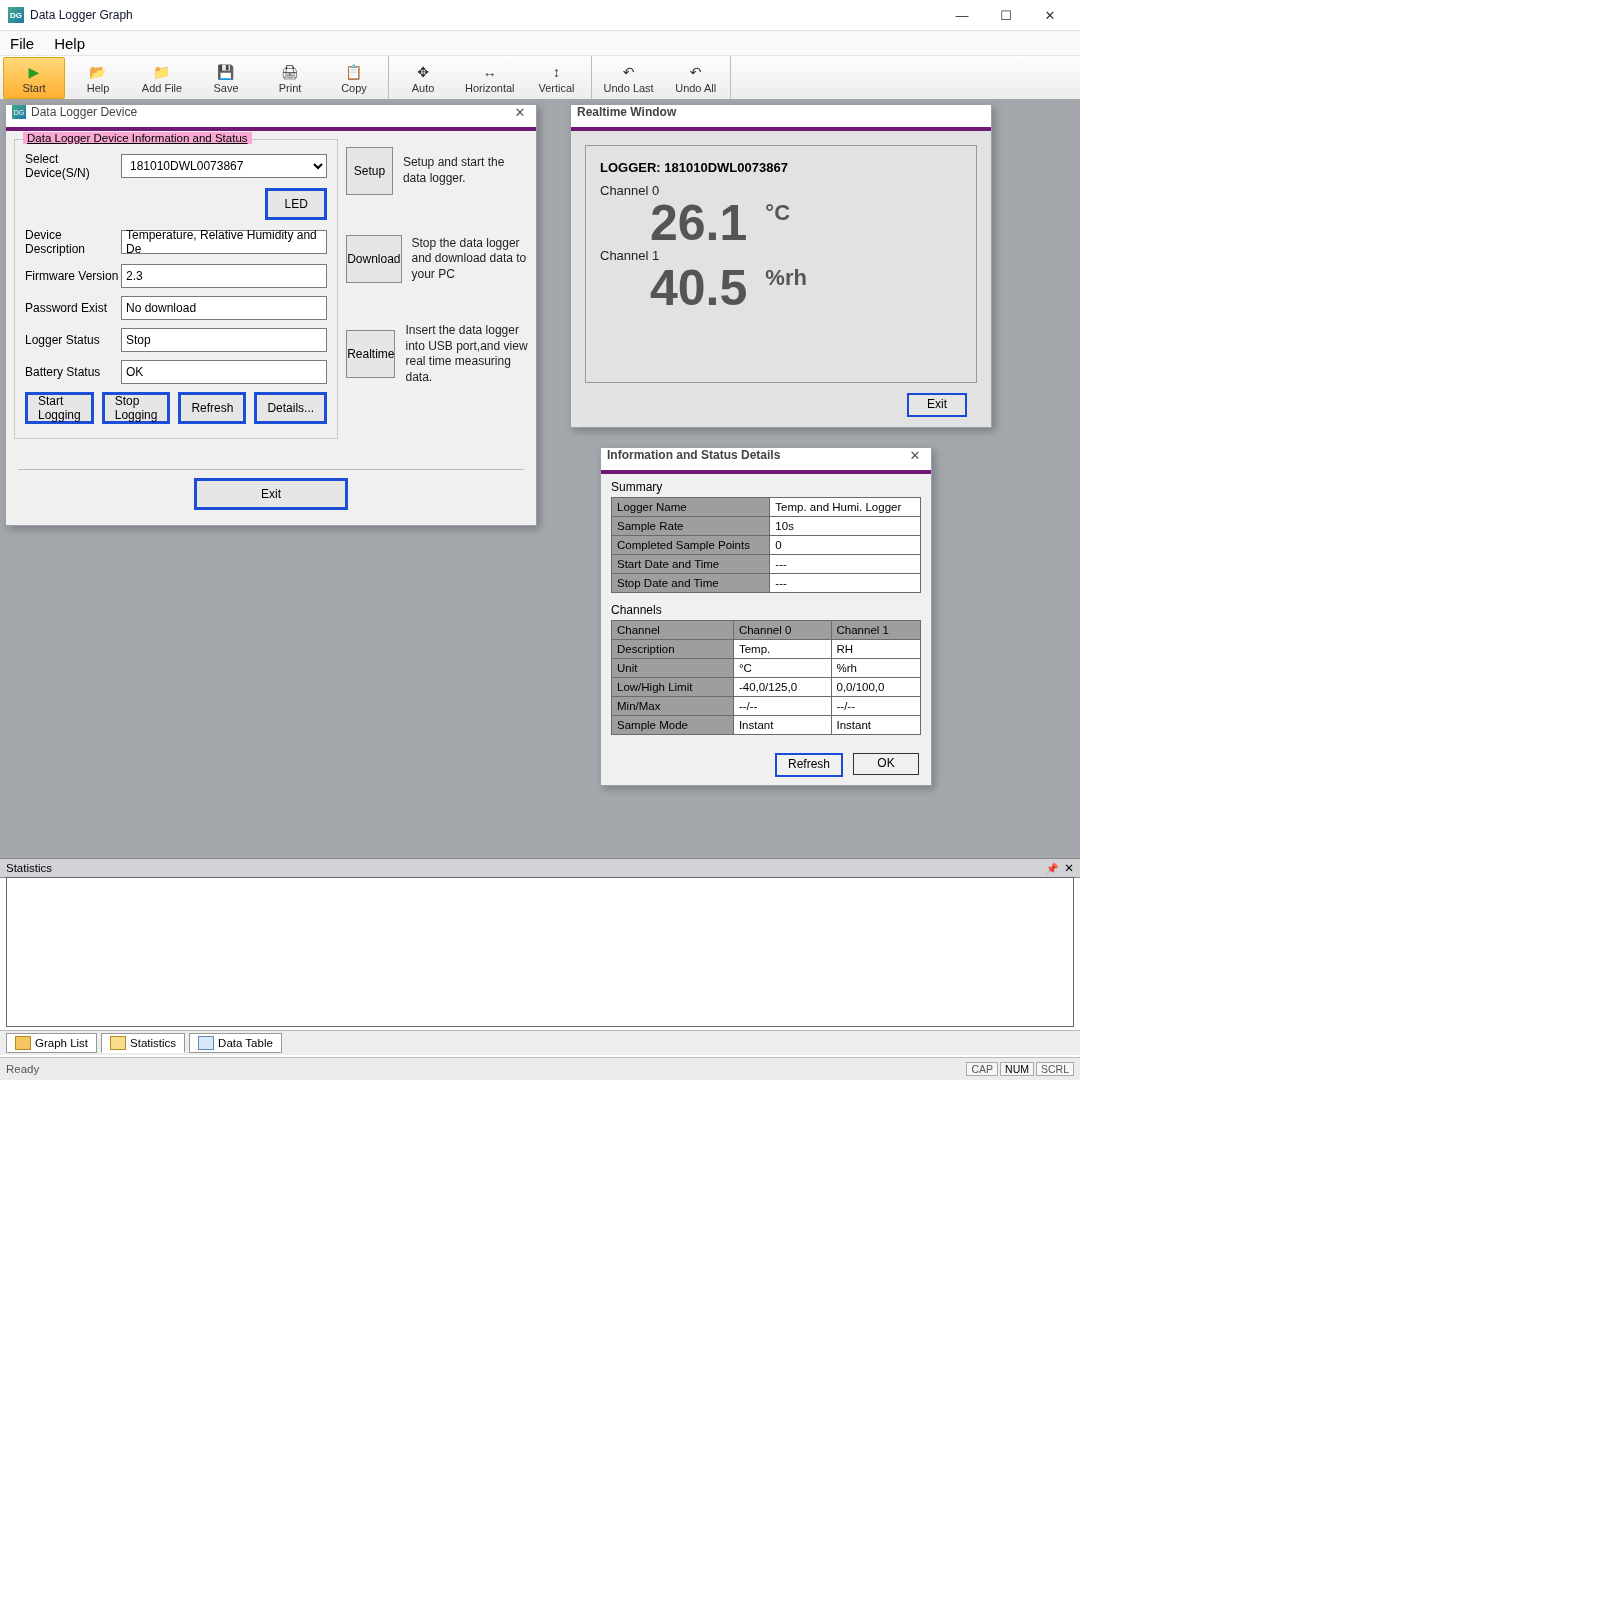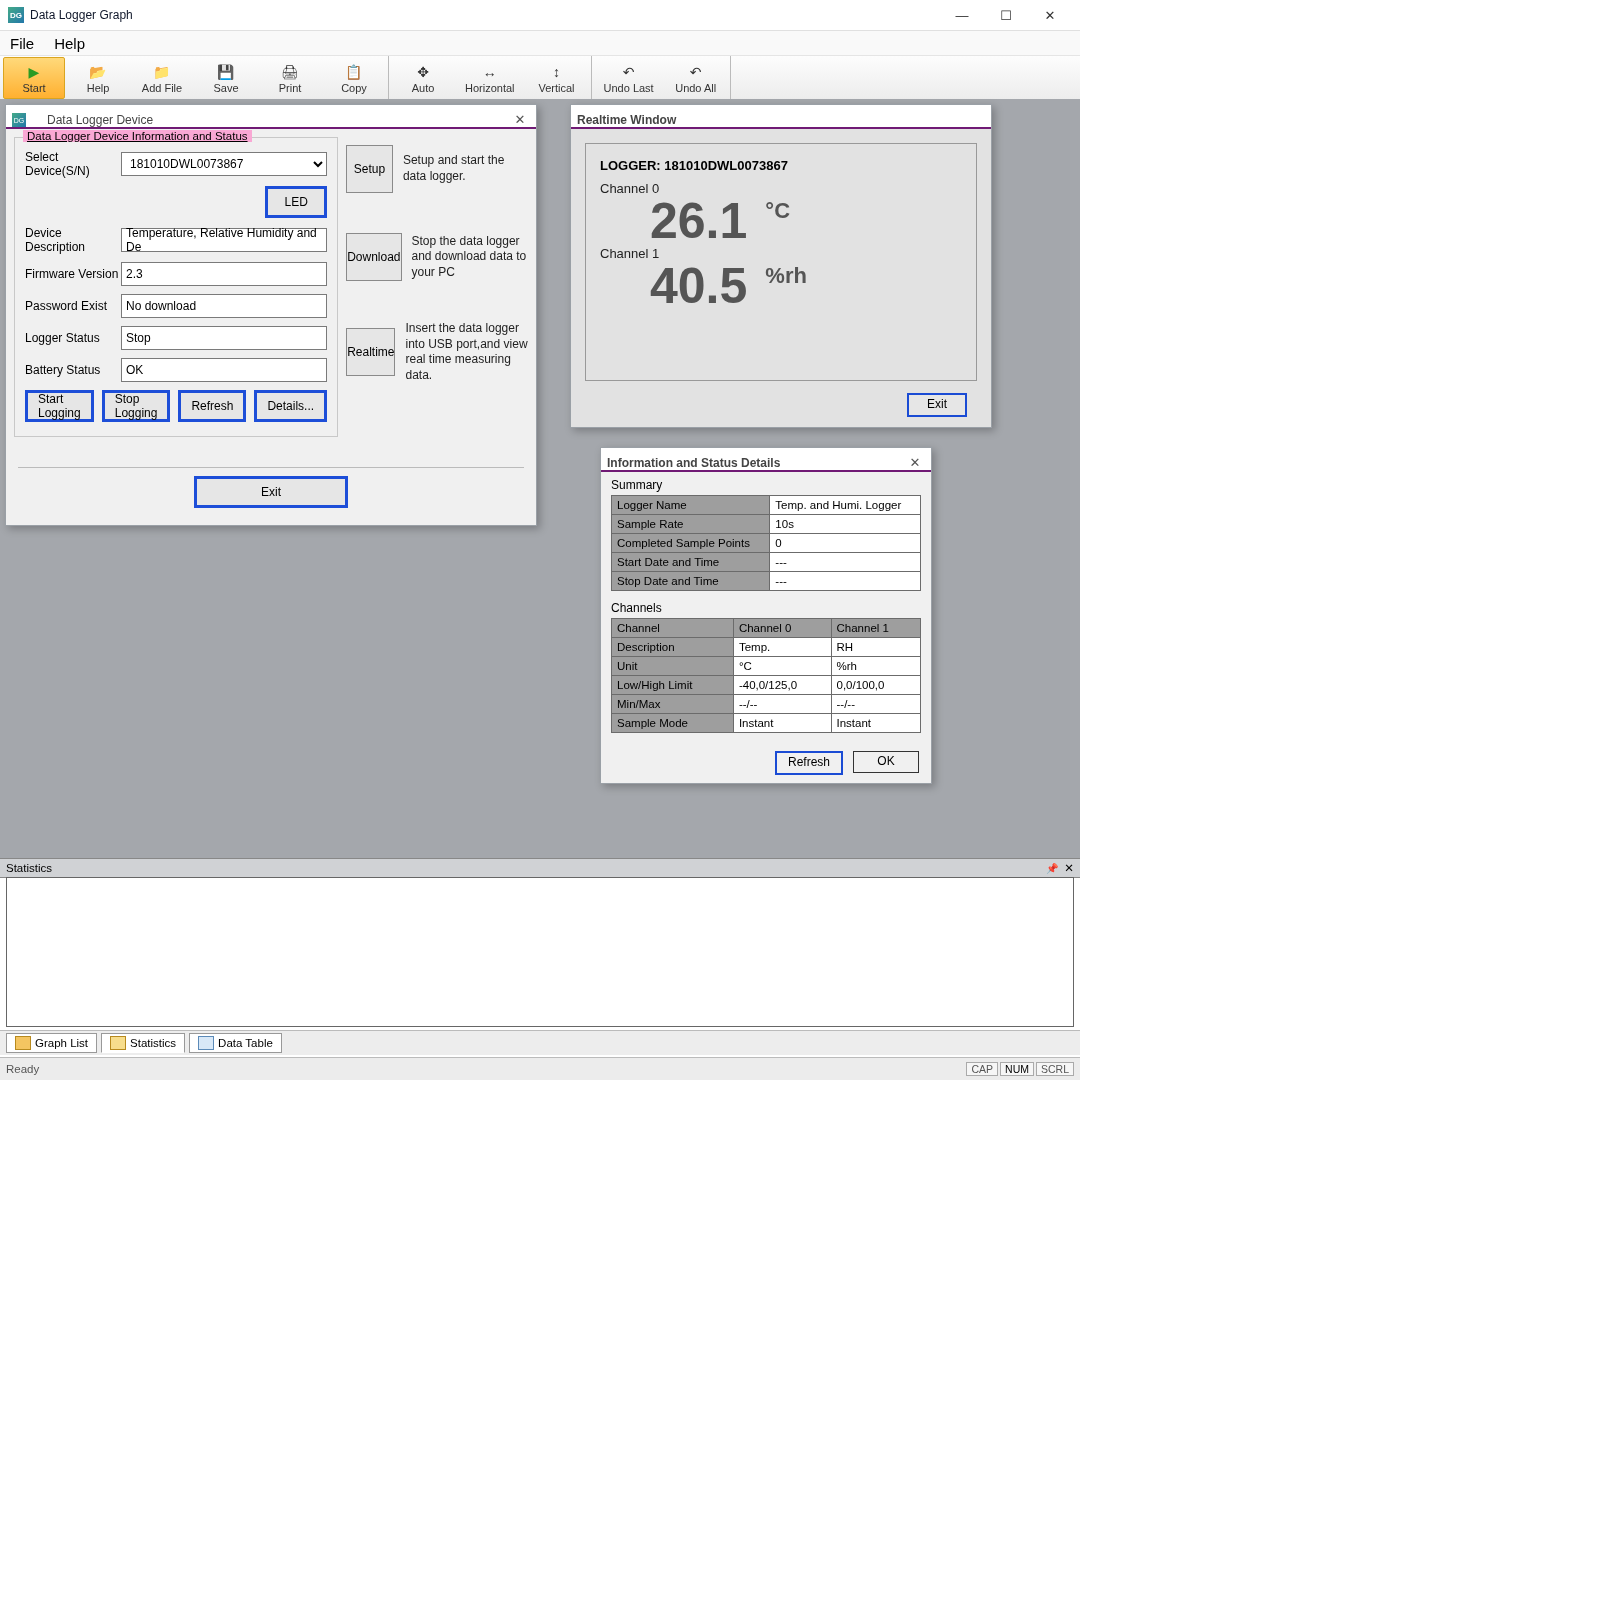--- a/index.html
+++ b/index.html
@@ -70,25 +70,24 @@
   
   .win {
     position: absolute;
     background: #f0f0f0;
     border: 1px solid #9aa0a6;
     box-shadow: 3px 3px 8px rgba(0,0,0,0.25);
   }
   .win .whead {
     height: 22px;
     background: #fff;
-    display: flex; align-items: flex-end;
+    display: flex; align-items: flex-start;
     padding: 0 6px;
-    border-bottom: 2px solid #701a75;
+    border-bottom: 4px solid #701a75;
     font-size: 12px;
-    gap: 16px;
   }
   .win .whead .wtitle { flex:1; color:#444; }
   .win .whead .wclose { width: 20px; text-align: center; font-size: 13px; color: #555; }
   .groupbox {
     border: 1px solid #c8c8c8;
     margin: 8px;
     padding: 12px 10px 6px 10px;
     position: relative;
   }
   .groupbox .glabel {

